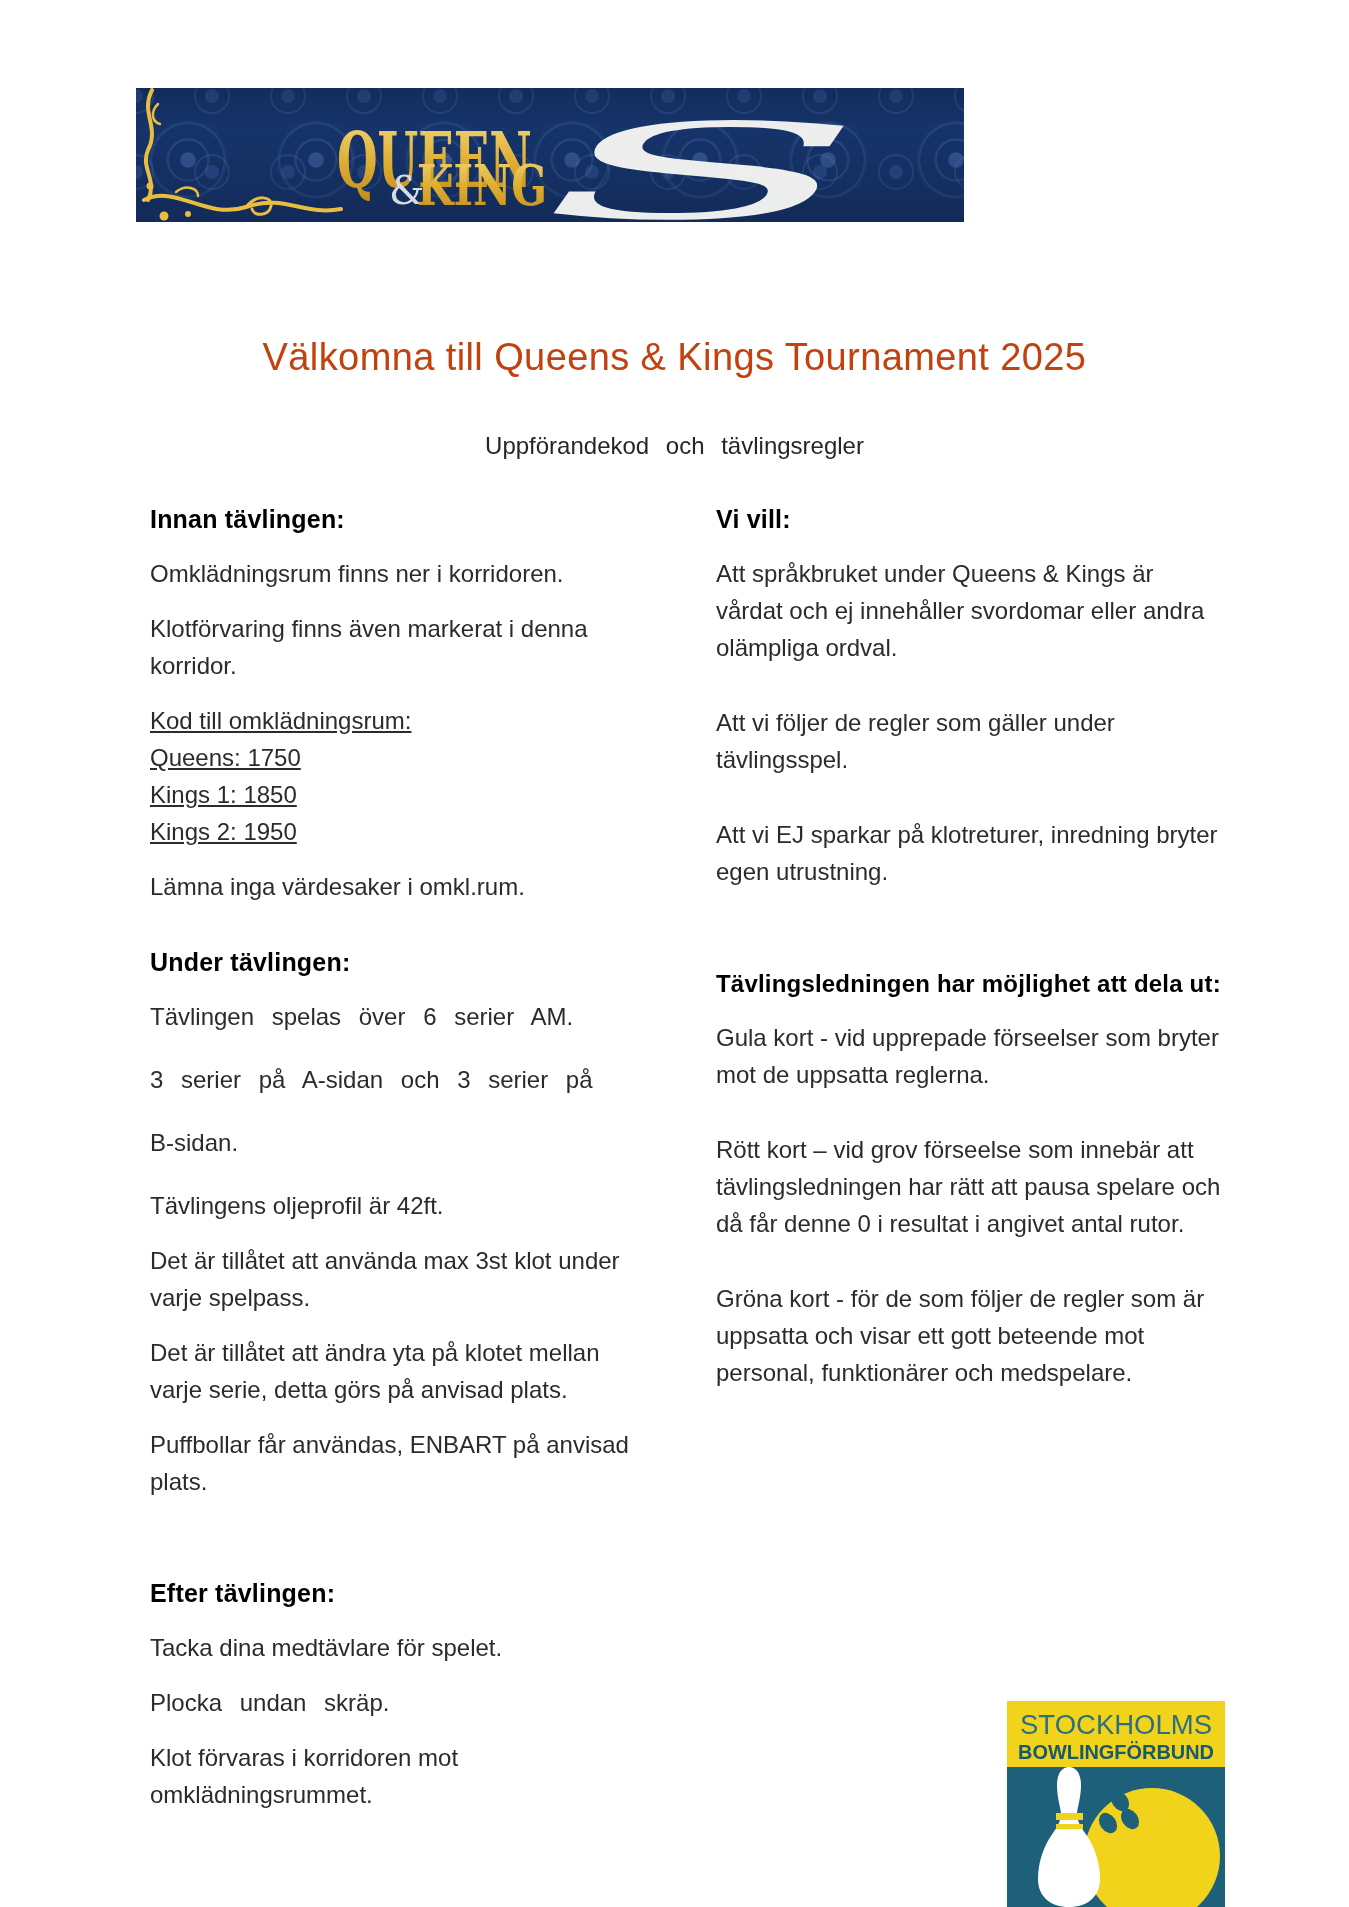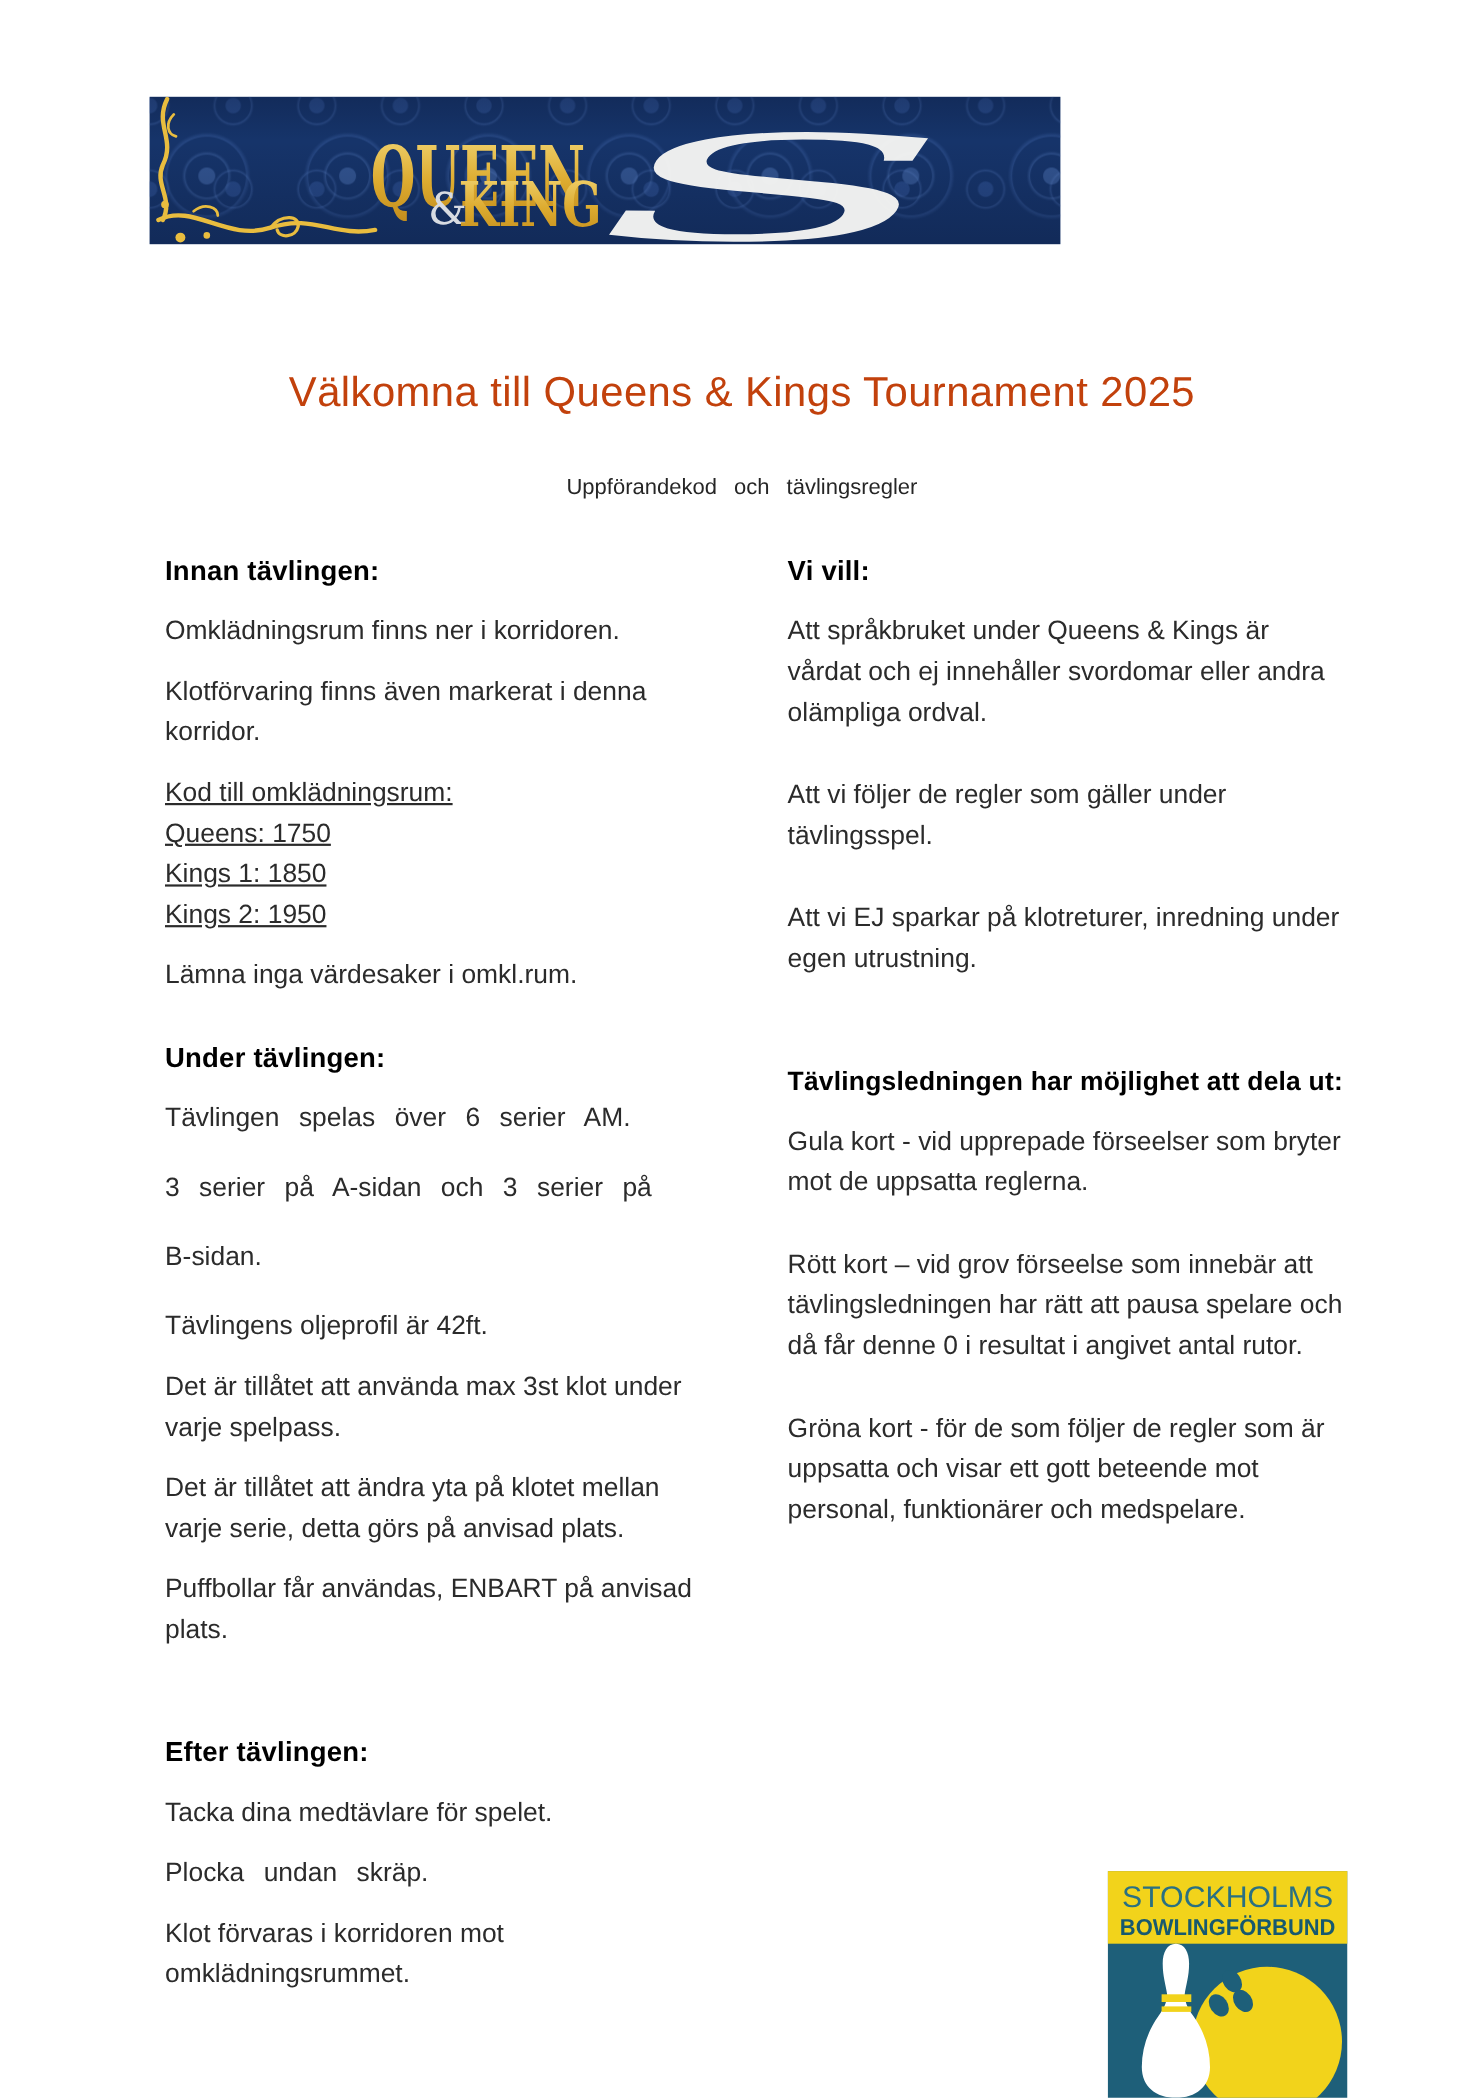--- a/index.html
+++ b/index.html
@@ -21,21 +21,21 @@
   .banner .shade{position:absolute;inset:0;background:linear-gradient(180deg,rgba(8,18,45,.25),rgba(8,18,45,0) 30%,rgba(8,18,45,.28));}
   .banner svg{position:absolute;inset:0;width:100%;height:100%;}
 
   
   .doc-title{
     position:absolute;top:336px;left:0;width:100%;text-align:center;
     font-size:38px;color:#c2410c;letter-spacing:.4px;font-weight:400;
   }
   .doc-subtitle{
     position:absolute;top:432px;left:0;width:100%;text-align:center;
-    font-size:20px;color:#262626;word-spacing:10px;font-weight:400;
+    font-size:24px;color:#262626;word-spacing:10px;font-weight:400;
   }
 
   
   .cols{position:absolute;top:500px;left:150px;width:1076px;display:flex;justify-content:space-between;}
   .col{display:block;}
   .col-left{width:500px;}
   .col-right{width:510px;}
   .col h3{
     font-size:25px;line-height:31px;margin:42px 0 20px;color:#000;font-weight:bold;letter-spacing:.2px;
   }
@@ -120,21 +120,21 @@
       <p class="wide">Plocka undan skräp.</p>
       <p>Klot förvaras i korridoren mot omklädningsrummet.</p>
     </section>
   </div>
 
   <div class="col col-right">
     <section>
       <h3>Vi vill:</h3>
       <p>Att språkbruket under Queens &amp; Kings är vårdat och ej innehåller svordomar eller andra olämpliga ordval.</p>
       <p>Att vi följer de regler som gäller under tävlingsspel.</p>
-      <p>Att vi EJ sparkar på klotreturer, inredning under egen utrustning.</p>
+      <p>Att vi EJ sparkar på klotreturer, inredning bryter egen utrustning.</p>
     </section>
 
     <section>
       <h3 class="gap-lg nowrap">Tävlingsledningen har möjlighet att dela ut:</h3>
       <p>Gula kort - vid upprepade förseelser som bryter mot de uppsatta reglerna.</p>
       <p class="tight">Rött kort – vid grov förseelse som innebär att tävlingsledningen har rätt att pausa spelare och då får denne 0 i resultat i angivet antal rutor.</p>
       <p>Gröna kort - för de som följer de regler som är uppsatta och visar ett gott beteende mot personal, funktionärer och medspelare.</p>
     </section>
   </div>
 </div>

